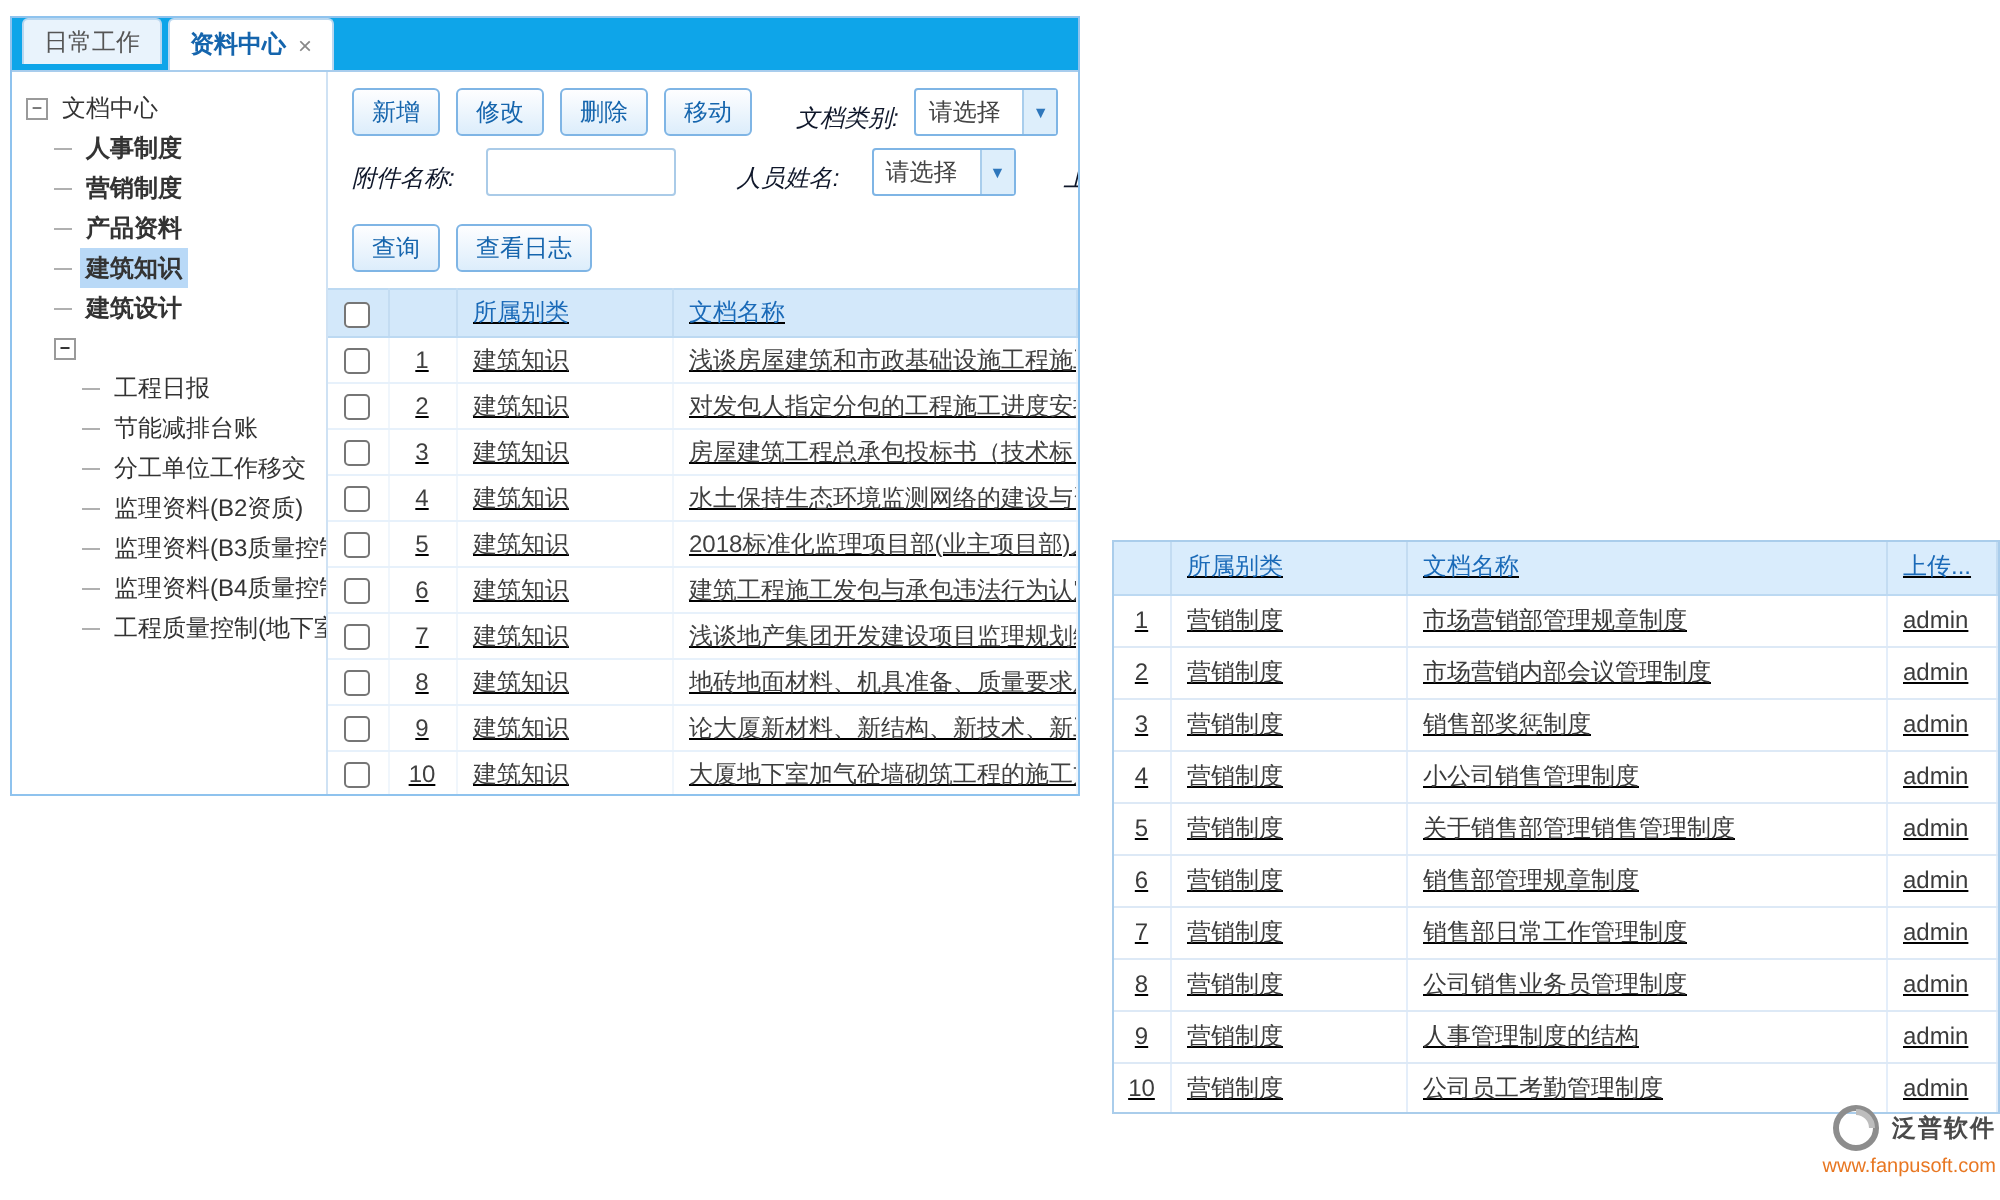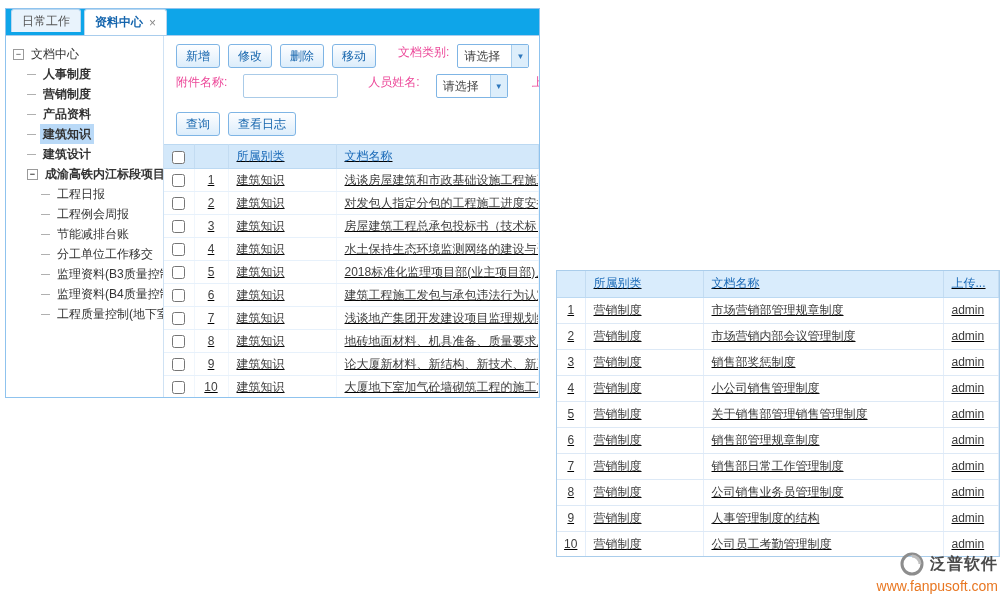--- a/index.html
+++ b/index.html
@@ -20,28 +20,28 @@
   .tree-item.lvl0{padding-left:7px;}
   .tree-item.lvl1{padding-left:21px;font-weight:bold;}
   .tree-item.lvl2{padding-left:35px;}
   .expander{display:inline-flex;align-items:center;justify-content:center;width:11px;height:11px;border:1px solid #9a9a9a;background:#fff;font-size:9px;line-height:9px;color:#333;margin-right:4px;flex:none;}
   .dash{display:inline-block;width:9px;height:1px;background:#b0b0b0;margin-right:4px;flex:none;}
   .tree-label{padding:0 3px;}
   .tree-item.selected .tree-label{background:#b9d9f7;}
 
   
   .content{flex:1;display:flex;flex-direction:column;overflow:hidden;background:#fff;}
-  .trow{display:flex;align-items:flex-start;font-size:12px;color:#333;white-space:nowrap;}
+  .trow{display:flex;align-items:flex-end;font-size:12px;color:#333;white-space:nowrap;}
   .trow1{padding:8px 0 6px 12px;gap:8px;}
   .trow2{padding:0 0 8px 12px;gap:16px;}
   .trow3{padding:6px 0 8px 12px;gap:8px;}
   .ml14{margin-left:14px;}
   .ml8{margin-left:8px;}
   .btn{height:24px;padding:0 9px;background:linear-gradient(#fefeff,#dcedfb);border:1px solid #7fb5e5;border-radius:3px;color:#1565ad;font-size:12px;display:inline-flex;align-items:center;cursor:default;font-family:inherit;}
-  .lbl{color:#ec4899;}
+  .lbl{color:#0f172a;font-style:italic;}
   .select{width:72px;height:24px;border:1px solid #7fb5e5;background:#fff;border-radius:2px;display:flex;align-items:center;font-size:12px;color:#444;flex:none;}
   .select .val{flex:1;padding-left:6px;overflow:hidden;}
   .select .arrowbox{width:17px;height:100%;background:#ddeefb;border-left:1px solid #a8cdec;display:flex;align-items:center;justify-content:center;color:#2e77bc;font-size:8px;flex:none;}
   .txt{width:95px;height:24px;border:1px solid #aacbe8;border-radius:2px;font-size:12px;padding:0 4px;font-family:inherit;}
 
   
   table{border-collapse:collapse;width:100%;table-layout:fixed;font-size:12px;text-decoration:underline;}
   th,td{text-align:left;padding-left:8px;white-space:nowrap;overflow:hidden;}
   #table1 th{background:#d3e8fa;color:#1a6ab8;font-weight:normal;height:24px;border-top:1px solid #bcd9f2;border-bottom:1px solid #bcd9f2;border-right:1px solid #c3dcf2;}
   #table1 td{height:23px;border-bottom:1px solid #e7f1fb;border-right:1px solid #f0f6fc;color:#404040;}
@@ -50,22 +50,22 @@
   input[type=checkbox]{width:13px;height:13px;vertical-align:middle;}
 
   .panel2{position:absolute;left:556px;top:270px;width:444px;height:287px;border:1px solid #aacdeb;background:#fff;overflow:hidden;}
   #table2 th{background:#d9ecfc;color:#1a6ab8;font-weight:normal;height:26px;border-bottom:1px solid #bcd9f2;border-right:1px solid #c3dcf2;text-overflow:ellipsis;}
   #table2 td{height:26px;border-bottom:1px solid #dde9f6;border-right:1px solid #e4eefa;color:#3c3c3c;}
 
   
   .logo{position:absolute;left:870px;top:551px;width:128px;}
   .logo-row{display:flex;align-items:center;justify-content:flex-end;gap:5px;}
   .logo-icon{width:26px;height:26px;flex:none;}
-  .logo-name{font-size:16px;font-weight:bold;color:#4a4a4a;letter-spacing:1px;}
-  .logo-url{text-align:right;font-size:14px;color:#e87722;margin-top:1px;}
+  .logo-name{font-size:12px;font-weight:bold;color:#4a4a4a;letter-spacing:1px;}
+  .logo-url{text-align:right;font-size:10px;color:#e87722;margin-top:1px;}
 </style>
 </head>
 <body>
 
 <div class="panel1">
   <div class="tabbar">
     <div class="tab">
       <span>日常工作</span>
     </div>
     <div class="tab active">
@@ -94,37 +94,36 @@
         <div class="tree-item lvl1 selected">
           <span class="dash"></span>
           <span class="tree-label">建筑知识</span>
         </div>
         <div class="tree-item lvl1">
           <span class="dash"></span>
           <span class="tree-label">建筑设计</span>
         </div>
         <div class="tree-item lvl1">
           <span class="expander">−</span>
-          <span class="tree-label">成渝高铁内江标段项目</span>
         </div>
         <div class="tree-item lvl2">
           <span class="dash"></span>
           <span class="tree-label">工程日报</span>
         </div>
         <div class="tree-item lvl2">
           <span class="dash"></span>
-          <span class="tree-label">工程例会周报</span>
-        </div>
-        <div class="tree-item lvl2">
-          <span class="dash"></span>
           <span class="tree-label">节能减排台账</span>
         </div>
         <div class="tree-item lvl2">
           <span class="dash"></span>
           <span class="tree-label">分工单位工作移交</span>
+        </div>
+        <div class="tree-item lvl2">
+          <span class="dash"></span>
+          <span class="tree-label">监理资料(B2资质)</span>
         </div>
         <div class="tree-item lvl2">
           <span class="dash"></span>
           <span class="tree-label">监理资料(B3质量控制)</span>
         </div>
         <div class="tree-item lvl2">
           <span class="dash"></span>
           <span class="tree-label">监理资料(B4质量控制)</span>
         </div>
         <div class="tree-item lvl2">

